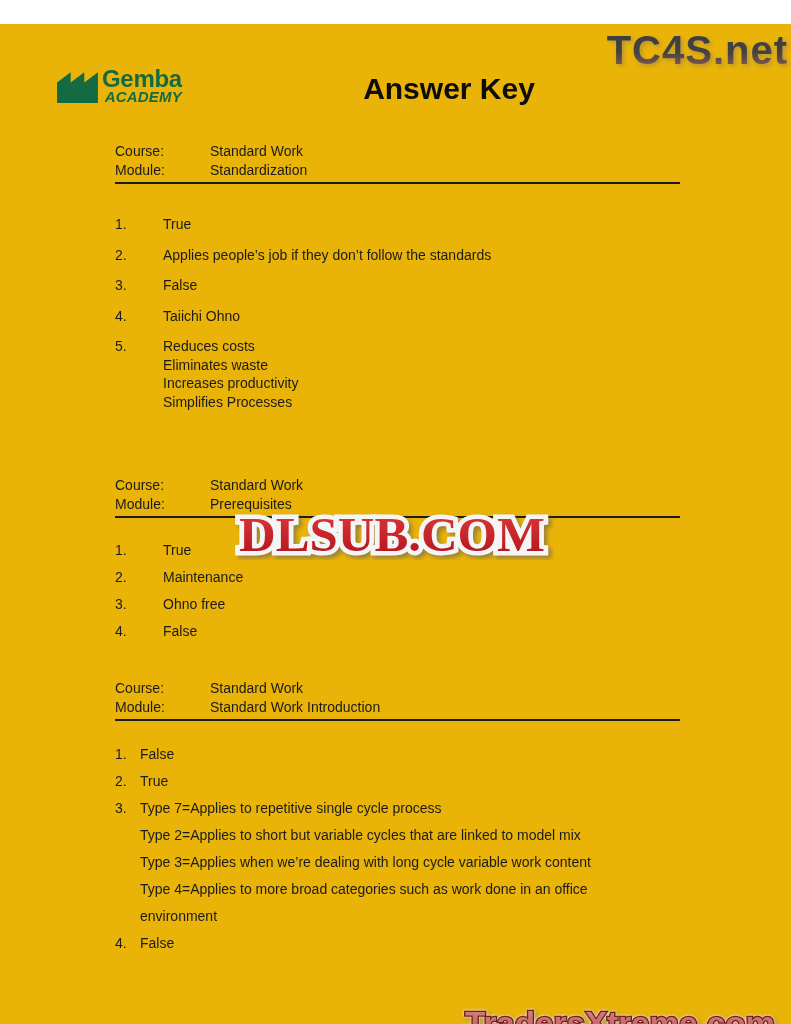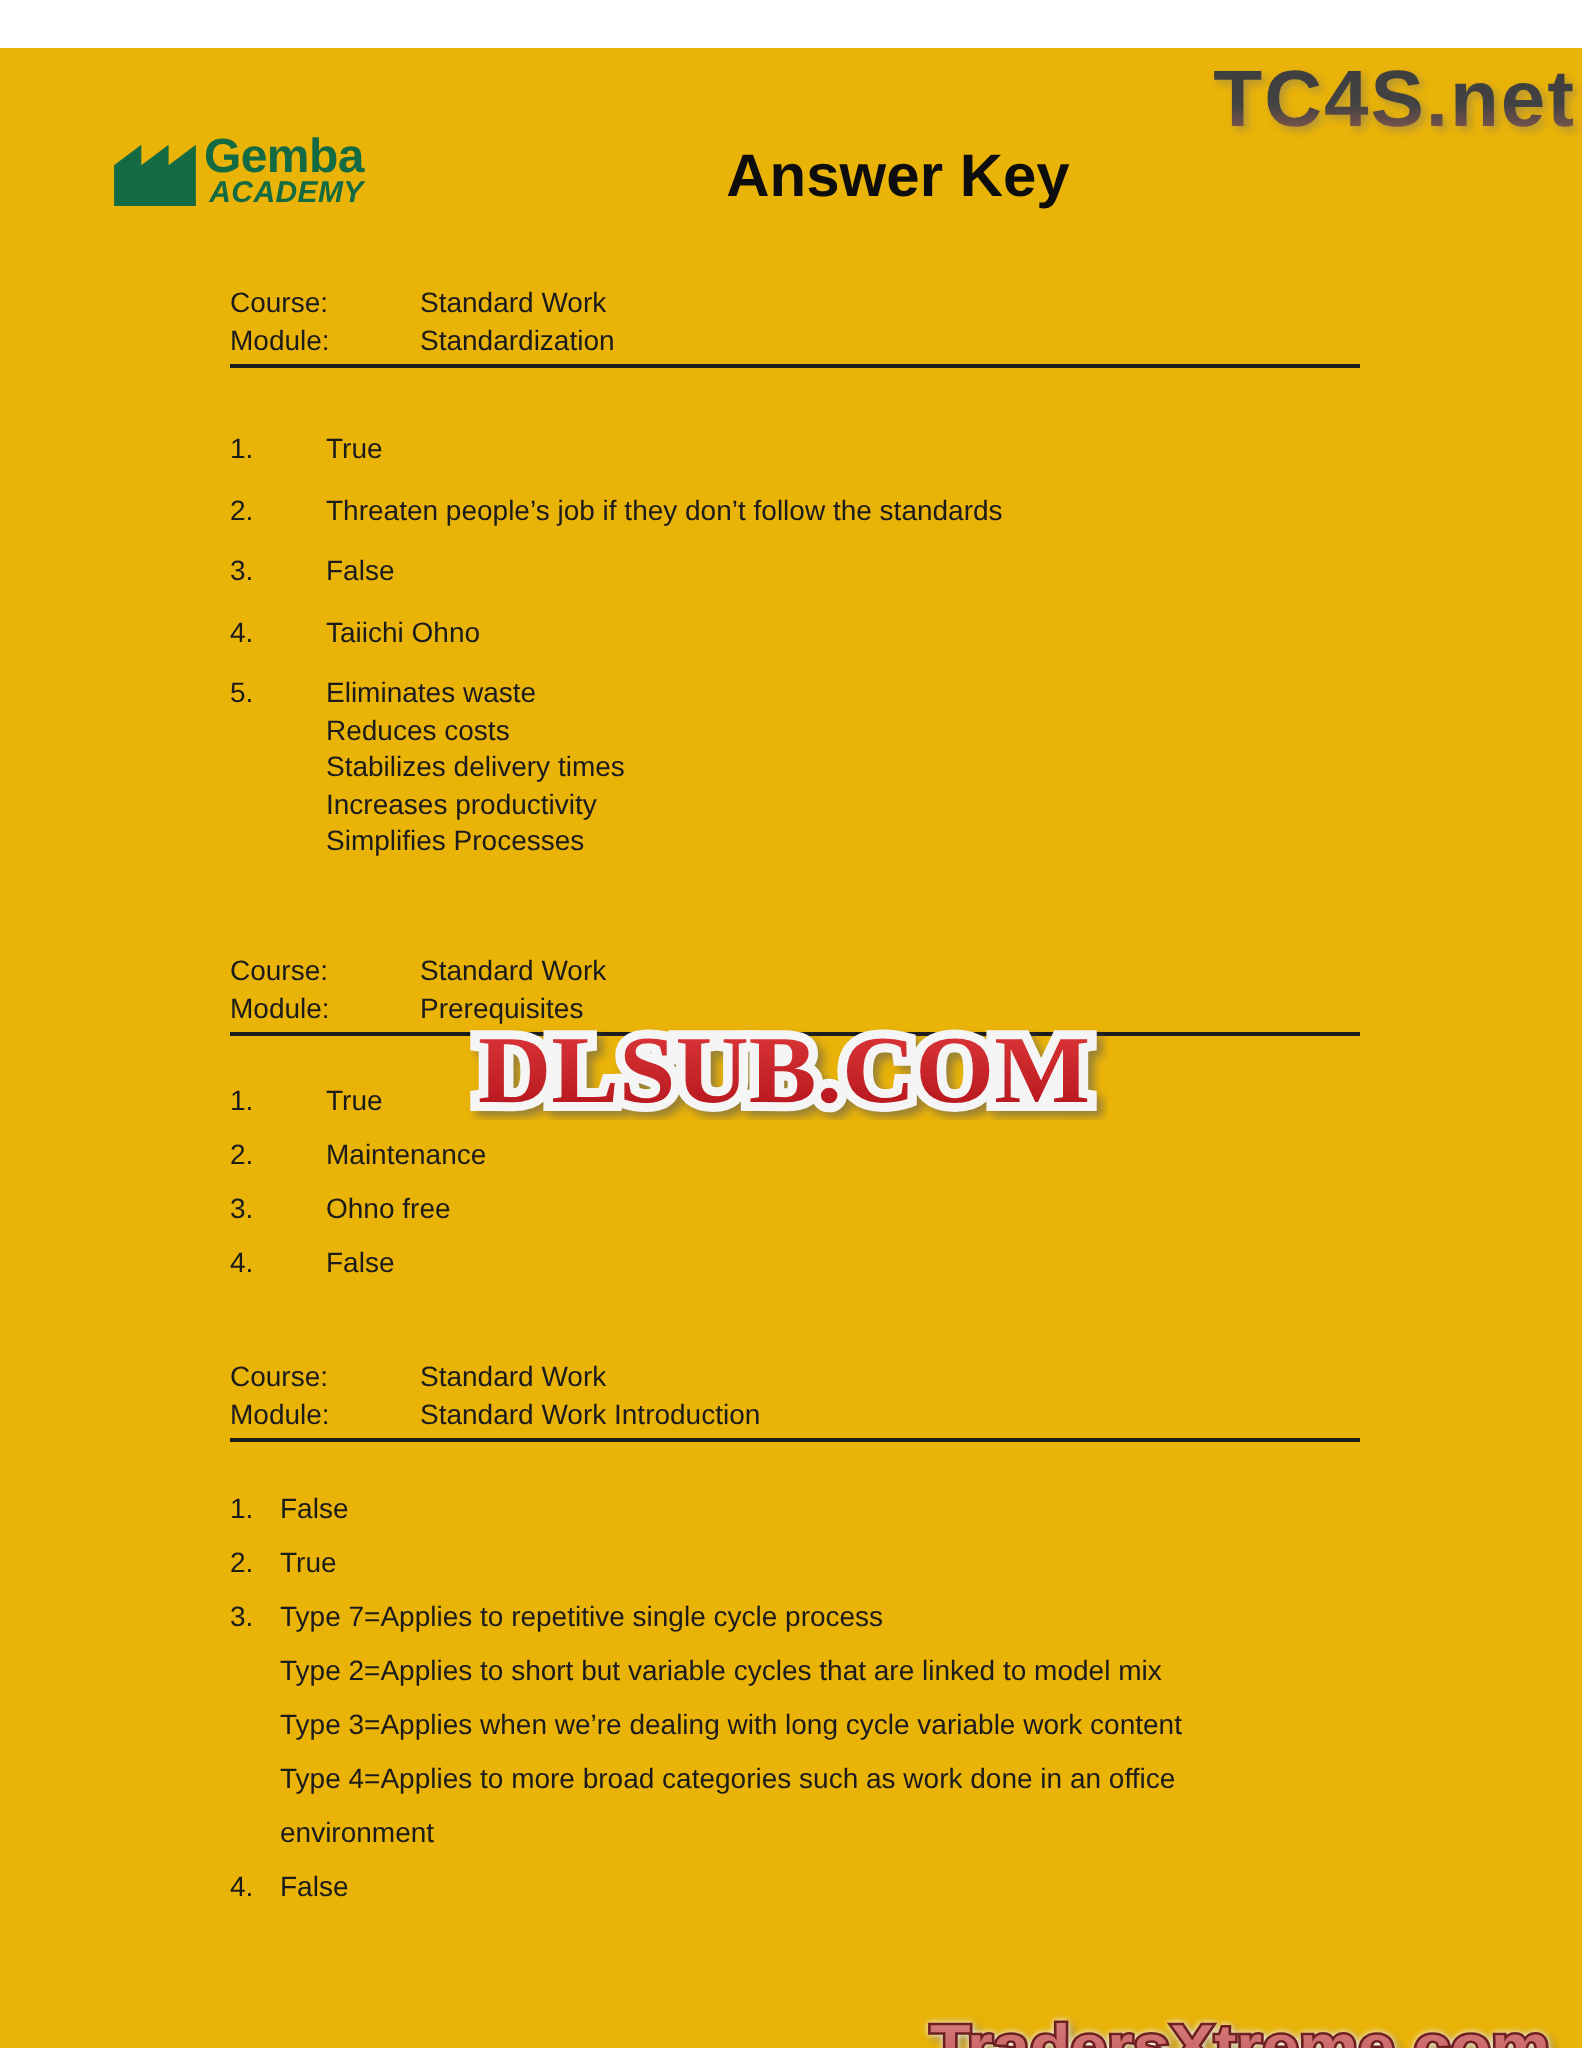--- a/index.html
+++ b/index.html
@@ -93,35 +93,34 @@
       <span class="val">Standardization</span>
     </div>
     <div class="rule"></div>
     <ol class="answers">
         <li>
           <span class="num">1.</span>
           <div class="line">True</div>
         </li>
         <li>
           <span class="num">2.</span>
-          <div class="line">Threaten people’s job if they don’t follow the standards</div>
+          <div class="line">Applies people’s job if they don’t follow the standards</div>
         </li>
         <li>
           <span class="num">3.</span>
           <div class="line">False</div>
         </li>
         <li>
           <span class="num">4.</span>
           <div class="line">Taiichi Ohno</div>
         </li>
         <li>
           <span class="num">5.</span>
+          <div class="line">Reduces costs</div>
           <div class="line">Eliminates waste</div>
-          <div class="line">Reduces costs</div>
-          <div class="line">Stabilizes delivery times</div>
           <div class="line">Increases productivity</div>
           <div class="line">Simplifies Processes</div>
         </li>
       </ol>
   </div>
 
   <div class="section sec2 wide">
     <div class="hdr-row">
       <span class="lab">Course:</span>
       <span class="val">Standard Work</span>

